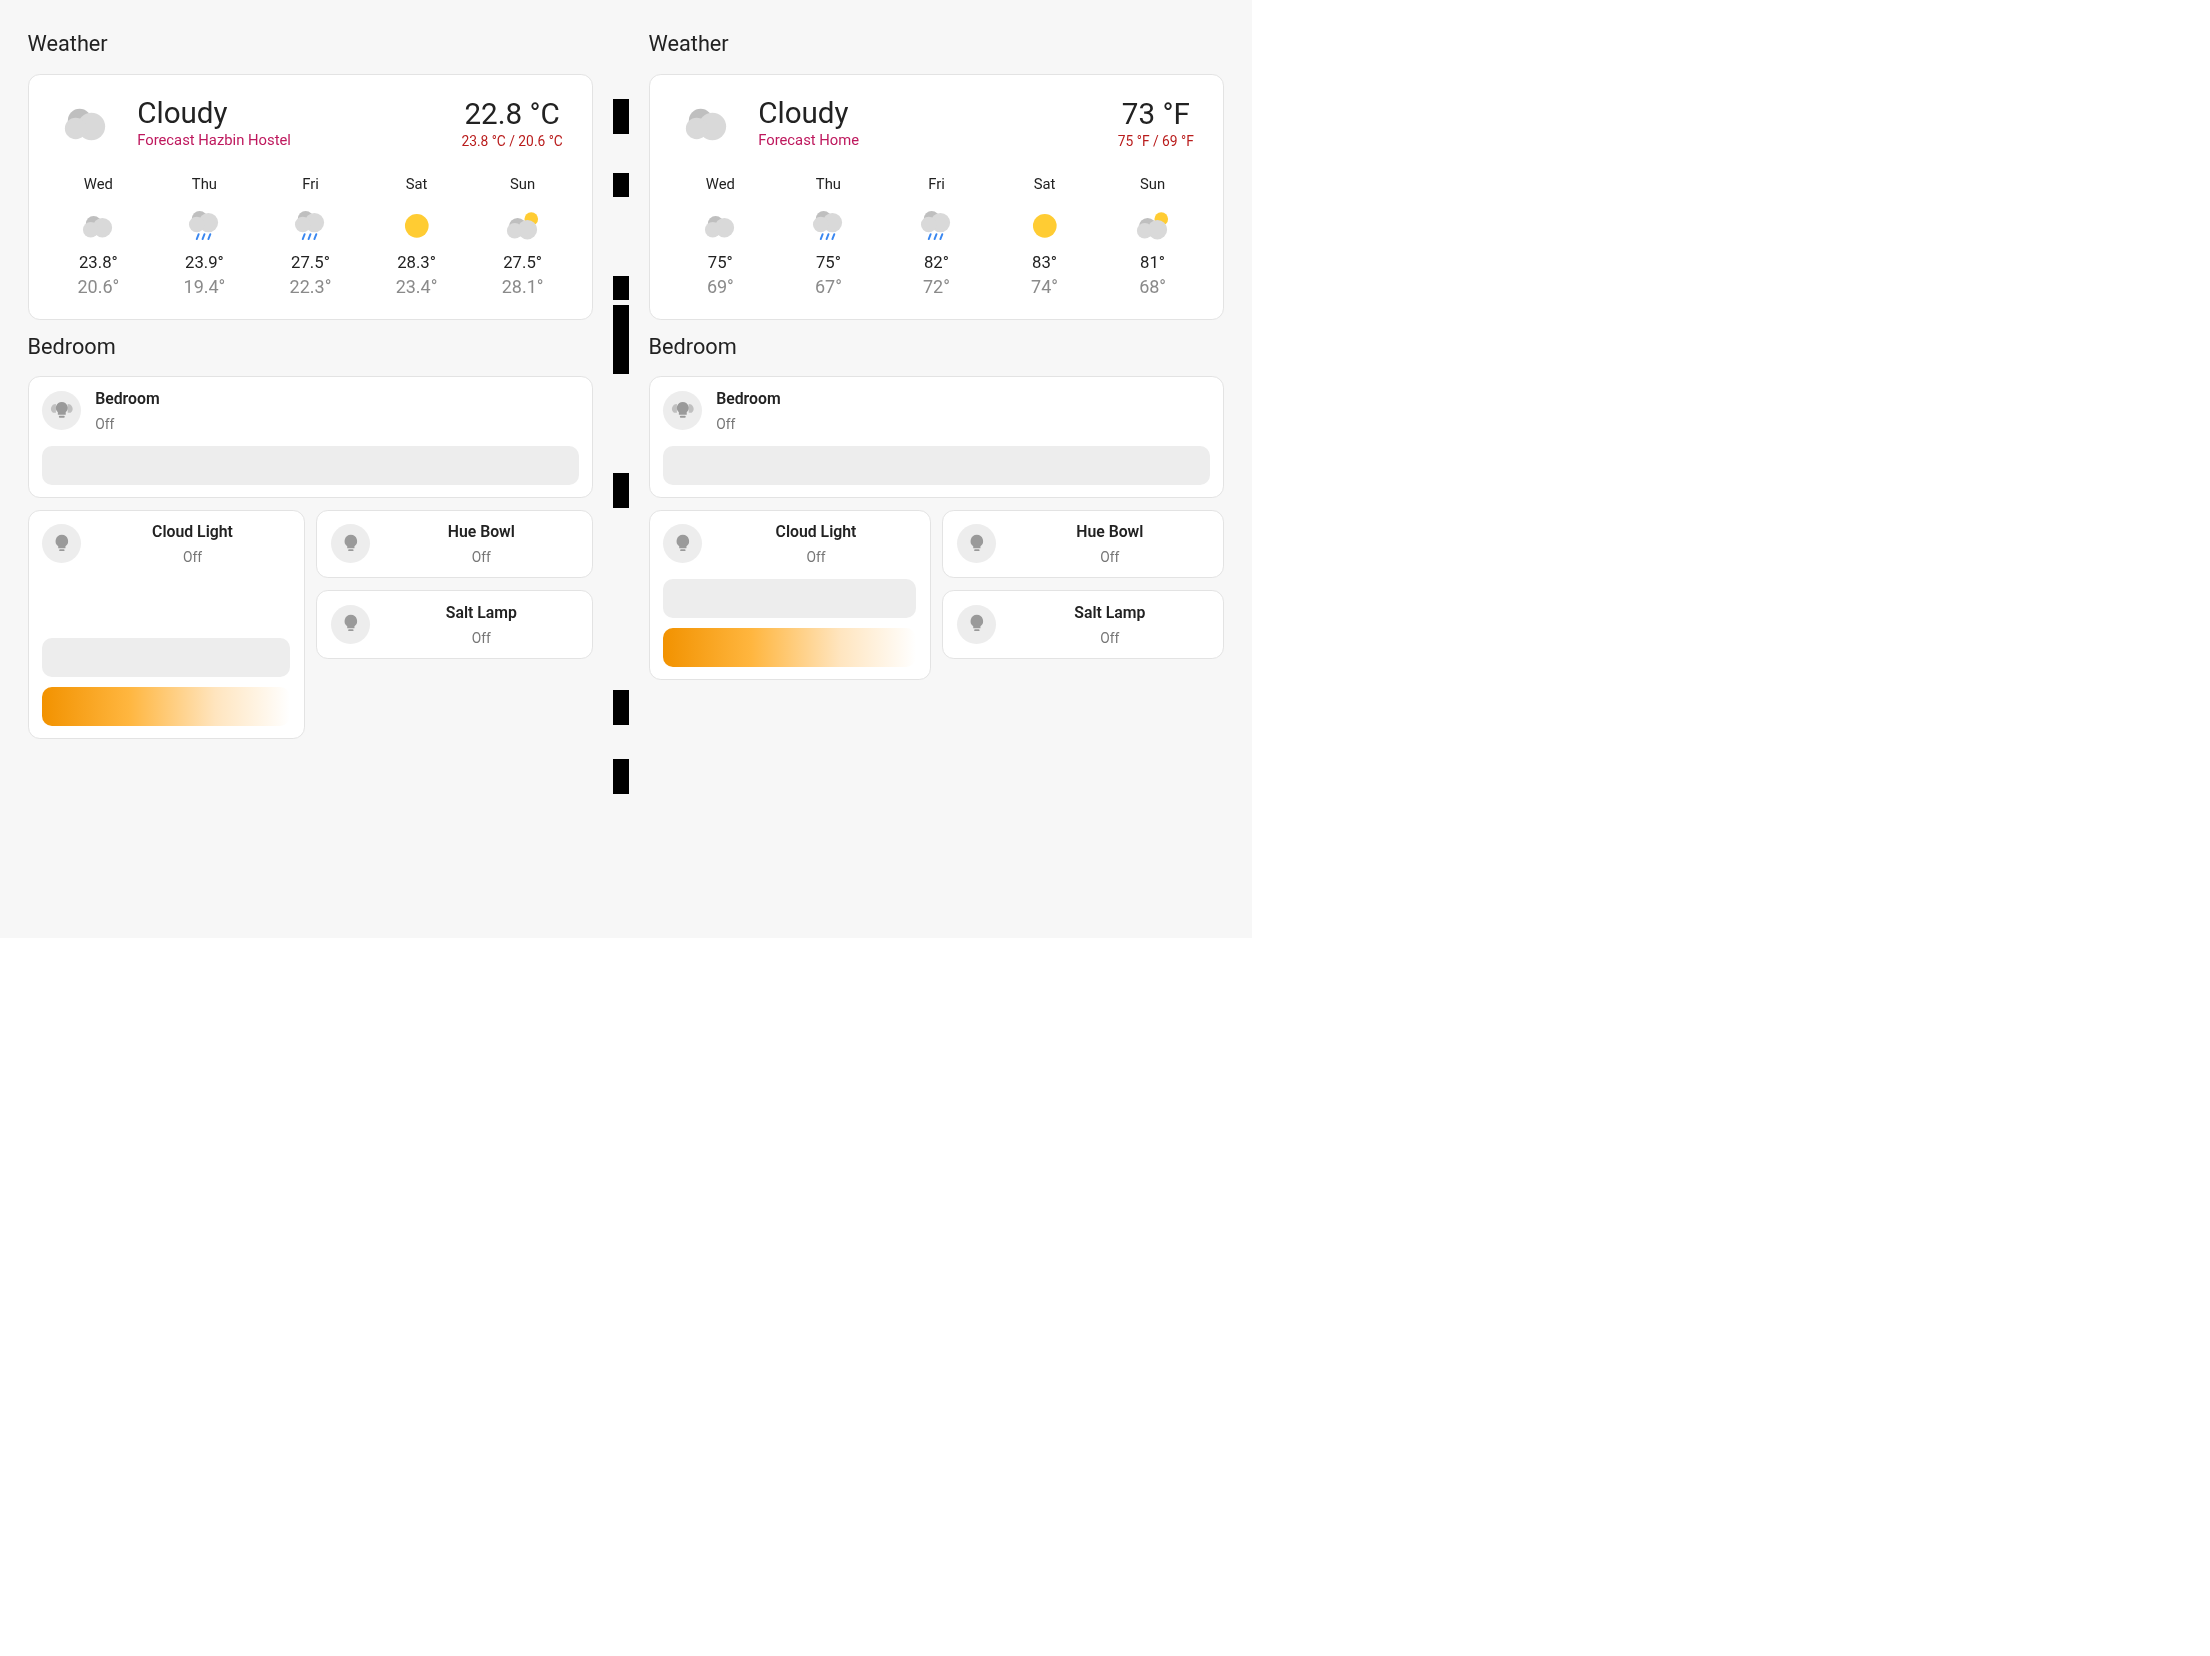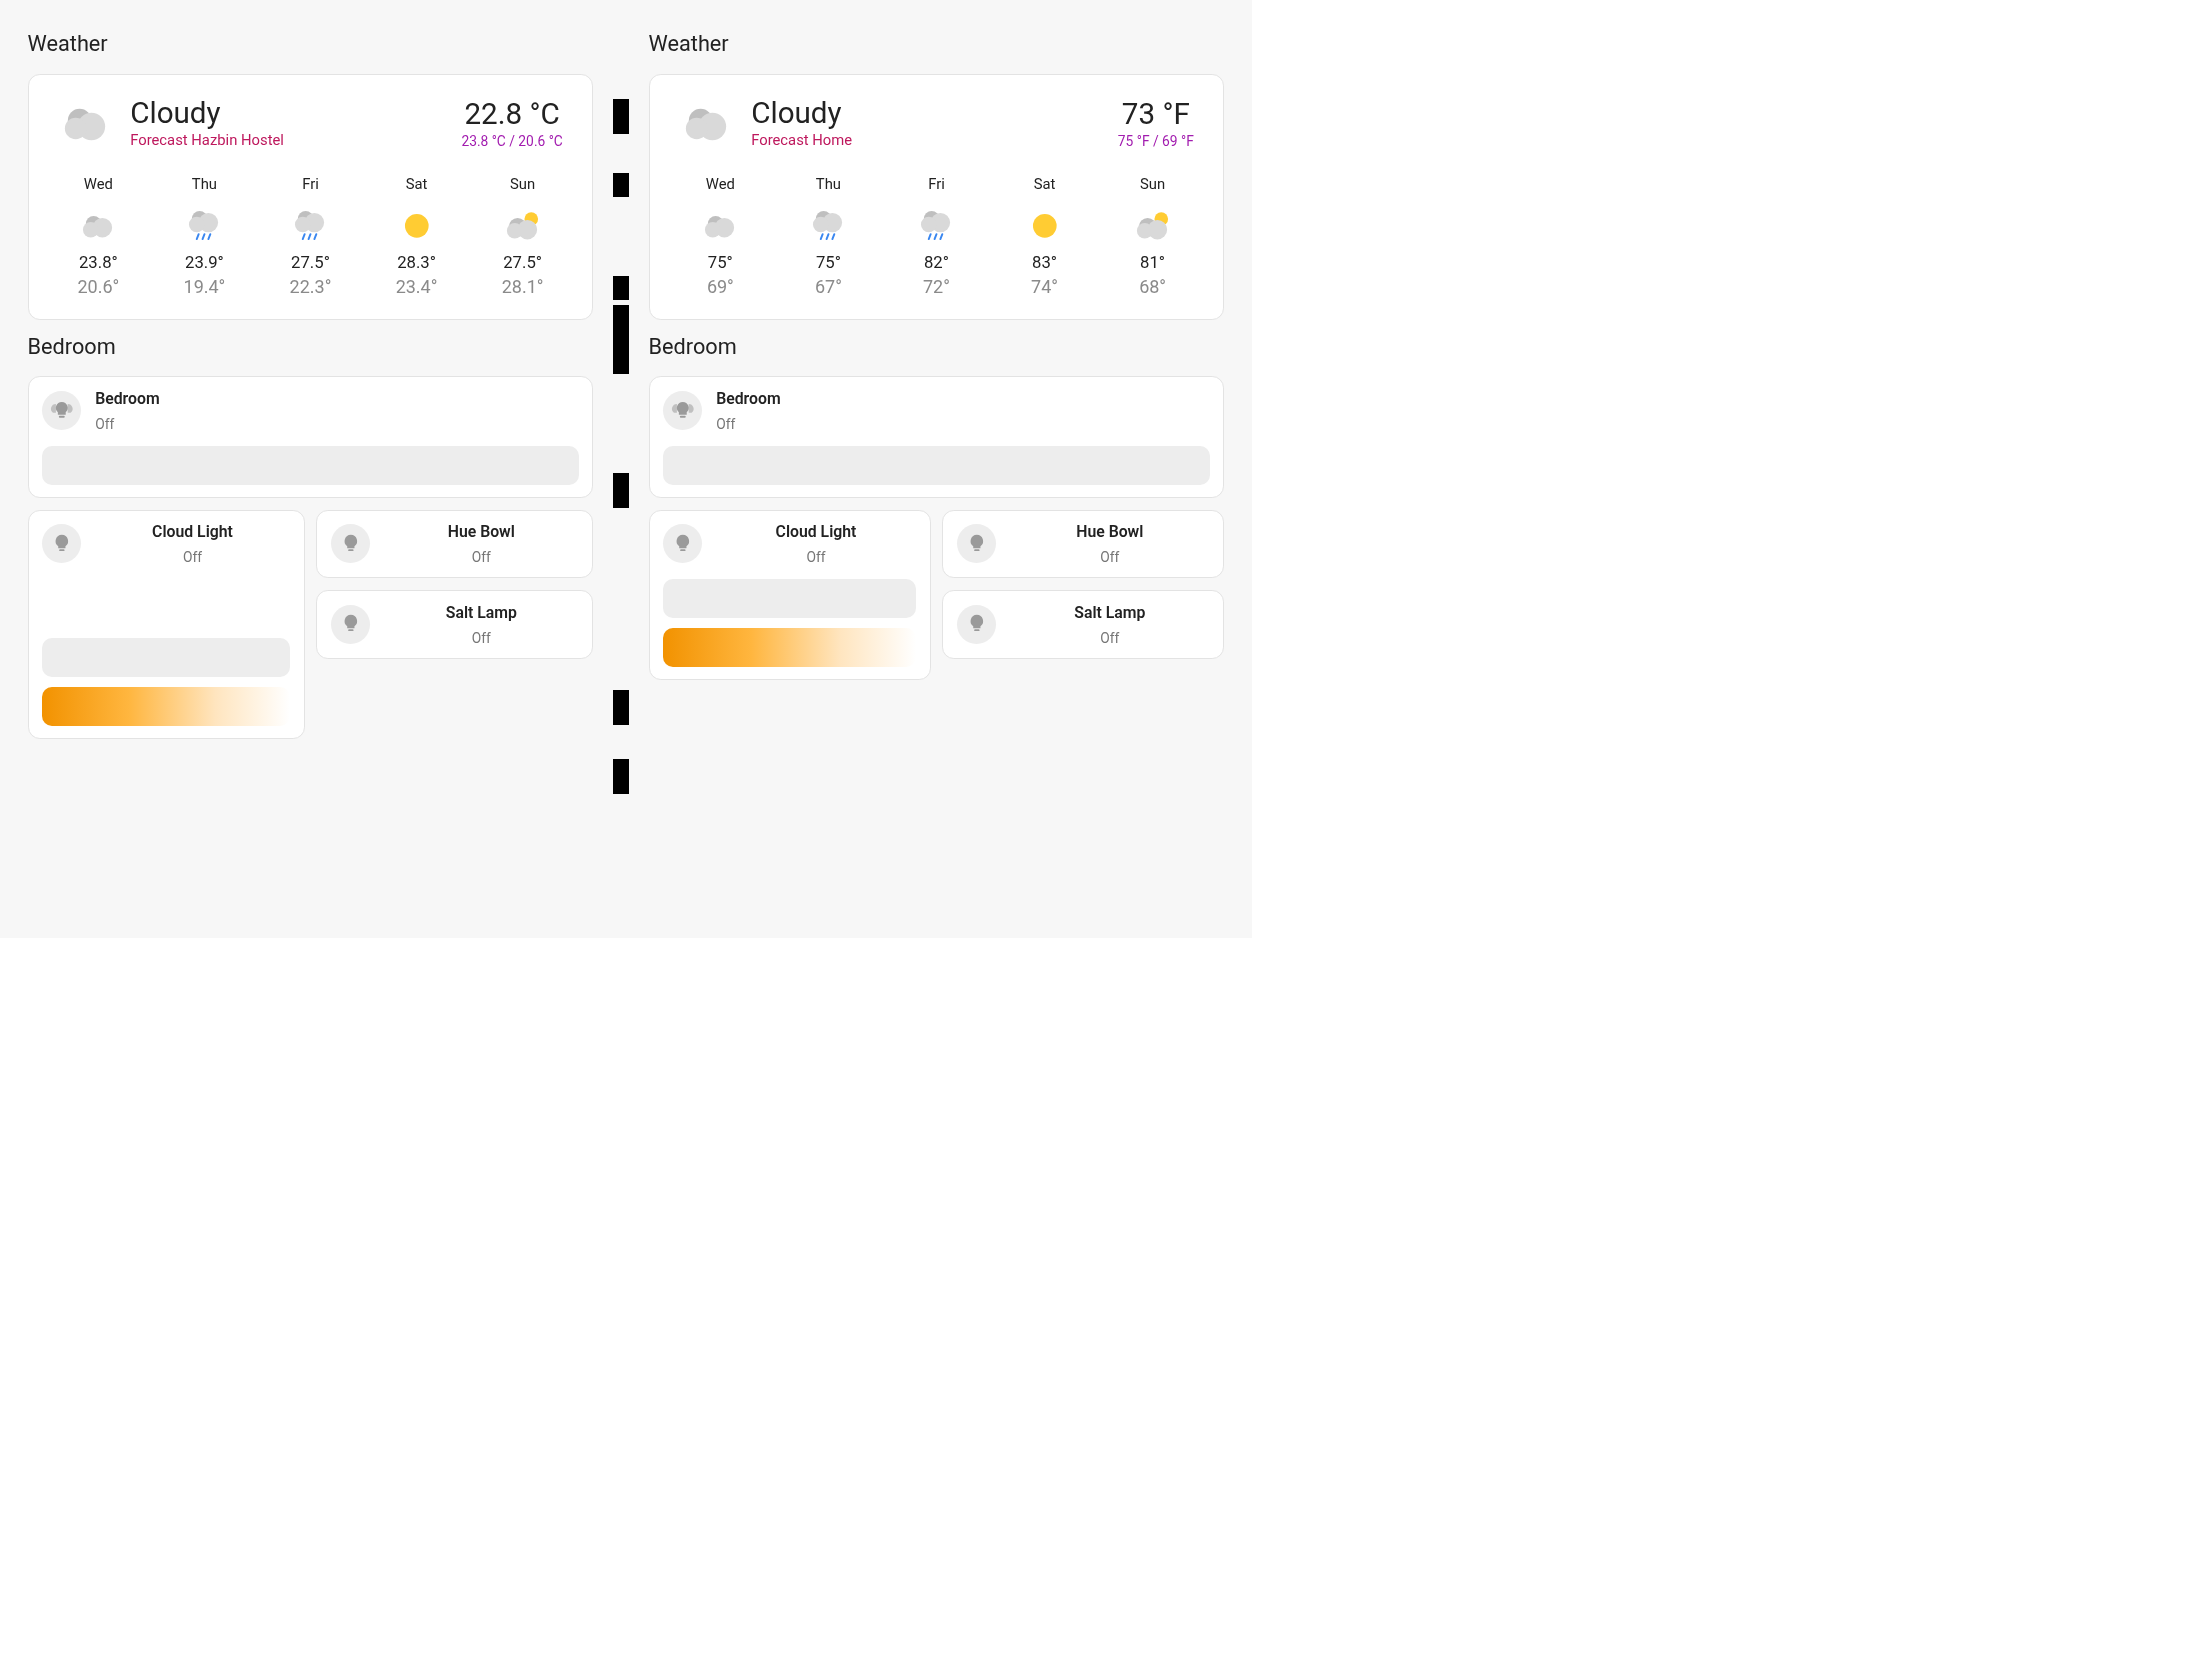--- a/index.html
+++ b/index.html
@@ -37,29 +37,29 @@
   .card {
     background: #fff;
     border: 1px solid #e3e3e3;
     border-radius: 11.8px;
     padding: 15.8px;
   }
   .weather-card { padding: 21.7px 19.7px; }
   .w-head {
     display: flex;
     align-items: flex-start;
-    gap: 17px;
+    gap: 24px;
     padding: 0 9.9px 5.9px 9.9px;
   }
   .w-cond { flex: 1; }
   .w-cond-title { font-size: 29.6px; font-weight: 400; color: #222; line-height: 1.1; }
   .w-cond-sub { font-size: 14.8px; color: #be185d; margin-top: 2px; }
   .w-temp { text-align: center; }
   .w-temp-main { font-size: 29.6px; font-weight: 400; color: #222; }
-  .w-temp-sub { font-size: 13.8px; color: #a21caf; margin-top: 2px; }
+  .w-temp-sub { font-size: 13.8px; color: #b91c1c; margin-top: 2px; }
   .w-forecast {
     display: flex;
     justify-content: space-around;
     margin-top: 17.7px;
     gap: 5.9px;
   }
   .w-day {
     flex: 1;
     text-align: center;
   }

